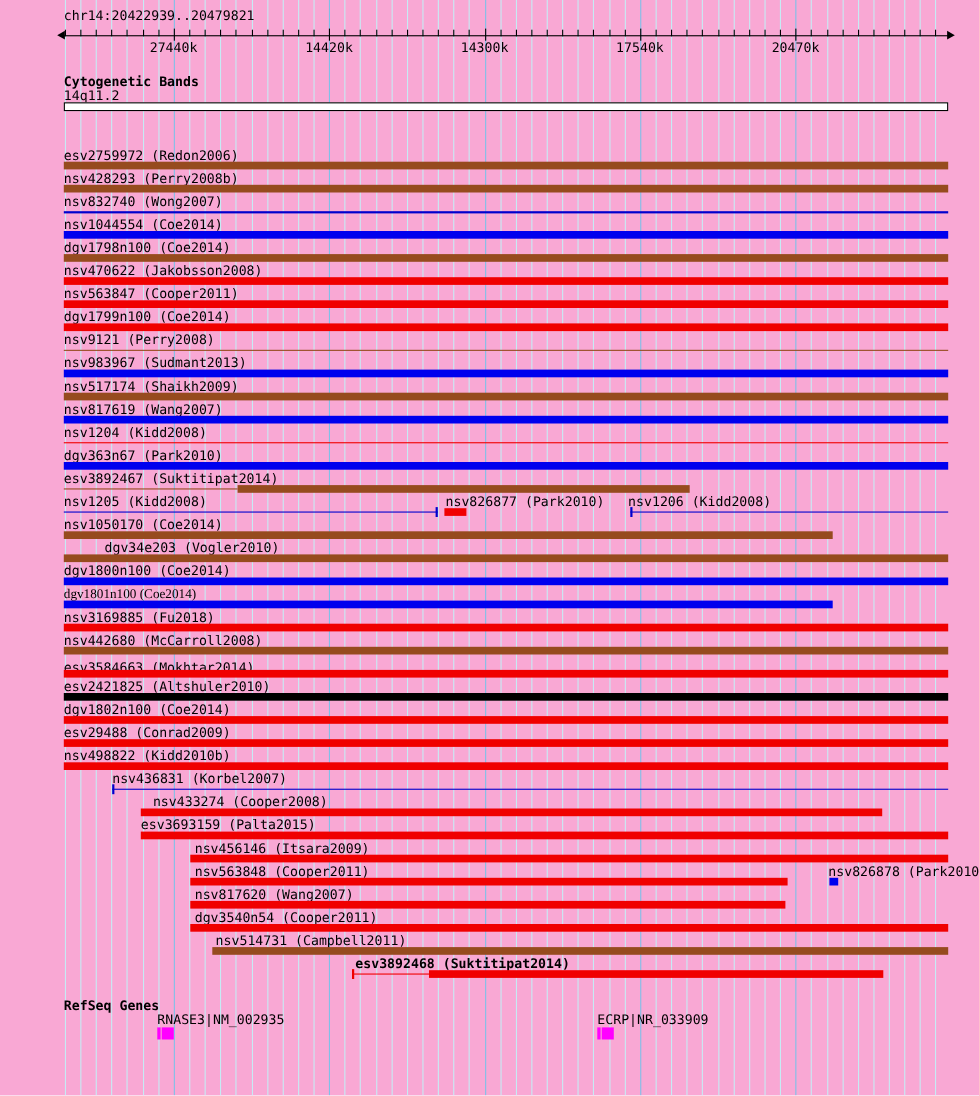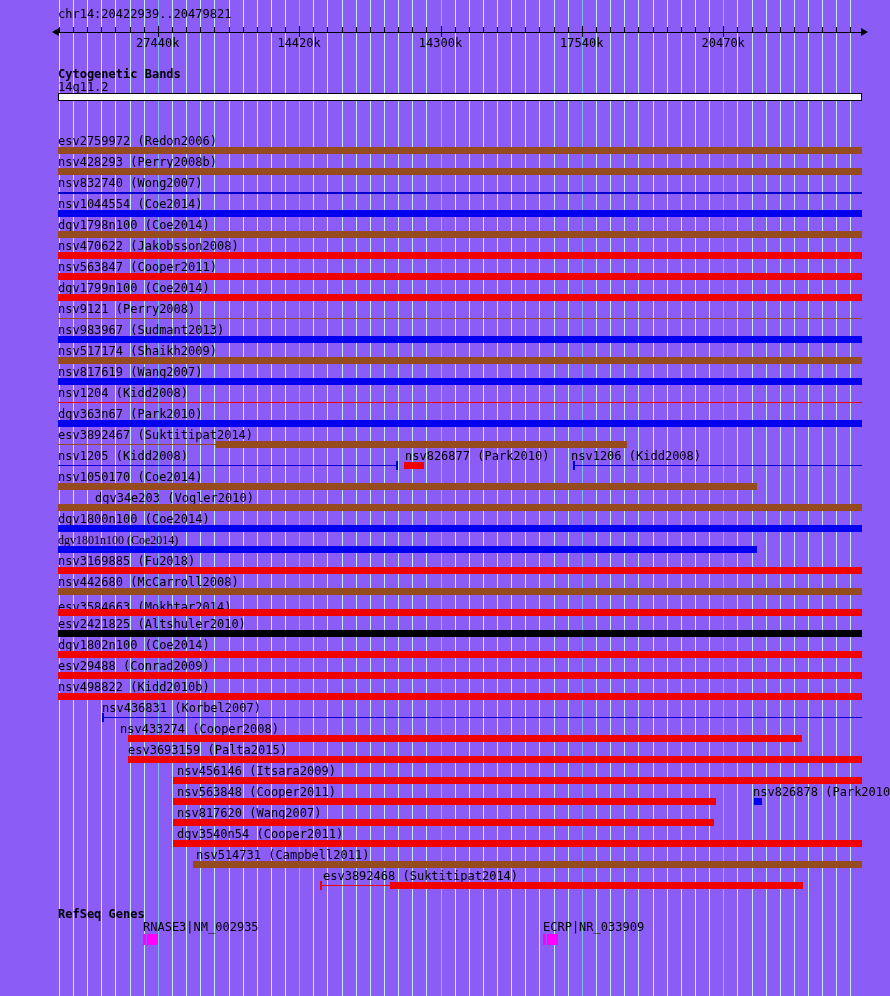--- a/index.html
+++ b/index.html
@@ -1,16 +1,16 @@
 <!DOCTYPE html>
 <html><head>
 <meta charset="utf-8">
 <style>
   html,body{margin:0;padding:0;background:#fff;}
-  #stage{position:relative;width:890px;height:996px;background:#8b5cf6;
+  #stage{position:relative;width:890px;height:996px;background:#f9a8d4;
          font-family:"DejaVu Sans Mono",monospace;font-size:12px;line-height:13px;color:#000;overflow:hidden;}
   .abs{position:absolute;white-space:nowrap;}
   .bold{font-weight:bold;}
   .gridline{position:absolute;top:0;width:1px;height:996px;}
   .tick{position:absolute;width:1px;background:#000;}
   .tick-label{position:absolute;width:60px;text-align:center;}
   .varbar,.varline,.varcap{position:absolute;}
   .arrow{position:absolute;width:0;height:0;}
   .band-box{position:absolute;border:1px solid #000;background:#fff;box-sizing:border-box;}
   .gene-ibar,.gene-box{position:absolute;}
@@ -211,37 +211,37 @@
       <div class="varbar" style="left: 58px; top: 630px; width: 804px; height: 7px; background: rgb(0, 0, 0);"></div>
       <div class="abs" style="left: 58px; top: 639px;">dgv1802n100 (Coe2014)</div>
       <div class="varbar" style="left: 58px; top: 651px; width: 804px; height: 7px; background: rgb(240, 0, 0);"></div>
       <div class="abs" style="left: 58px; top: 660px;">esv29488 (Conrad2009)</div>
       <div class="varbar" style="left: 58px; top: 672px; width: 804px; height: 7px; background: rgb(240, 0, 0);"></div>
       <div class="abs" style="left: 58px; top: 681px;">nsv498822 (Kidd2010b)</div>
       <div class="varbar" style="left: 58px; top: 693px; width: 804px; height: 7px; background: rgb(240, 0, 0);"></div>
       <div class="abs" style="left: 102px; top: 702px;">nsv436831 (Korbel2007)</div>
       <div class="varline" style="left: 102px; top: 717px; width: 760px; height: 1px; background: rgb(0, 0, 205);"></div>
       <div class="varcap" style="left: 102px; top: 713px; width: 2px; height: 9px; background: rgb(0, 0, 205);"></div>
-      <div class="abs" style="left: 120px; top: 723px;">nsv433274 (Cooper2008)</div>
+      <div class="abs" style="left: 139px; top: 723px;">nsv433274 (Cooper2008)</div>
       <div class="varbar" style="left: 128px; top: 735px; width: 674px; height: 7px; background: rgb(240, 0, 0);"></div>
       <div class="abs" style="left: 128px; top: 744px;">esv3693159 (Palta2015)</div>
       <div class="varbar" style="left: 128px; top: 756px; width: 734px; height: 7px; background: rgb(240, 0, 0);"></div>
       <div class="abs" style="left: 177px; top: 765px;">nsv456146 (Itsara2009)</div>
       <div class="varbar" style="left: 173px; top: 777px; width: 689px; height: 7px; background: rgb(240, 0, 0);"></div>
       <div class="abs" style="left: 177px; top: 786px;">nsv563848 (Cooper2011)</div>
       <div class="abs" style="left: 753px; top: 786px;">nsv826878 (Park2010)</div>
       <div class="varbar" style="left: 173px; top: 798px; width: 543px; height: 7px; background: rgb(240, 0, 0);"></div>
       <div class="varbar" style="left: 754px; top: 798px; width: 8px; height: 7px; background: rgb(0, 0, 238);"></div>
       <div class="abs" style="left: 177px; top: 807px;">nsv817620 (Wang2007)</div>
       <div class="varbar" style="left: 173px; top: 819px; width: 541px; height: 7px; background: rgb(240, 0, 0);"></div>
       <div class="abs" style="left: 177px; top: 828px;">dgv3540n54 (Cooper2011)</div>
       <div class="varbar" style="left: 173px; top: 840px; width: 689px; height: 7px; background: rgb(240, 0, 0);"></div>
       <div class="abs" style="left: 196px; top: 849px;">nsv514731 (Campbell2011)</div>
       <div class="varbar" style="left: 193px; top: 861px; width: 669px; height: 7px; background: rgb(150, 75, 30);"></div>
-      <div class="abs" style="left: 323px; top: 870px;">esv3892468 (Suktitipat2014)</div>
+      <div class="abs" style="left: 323px; top: 870px; font-weight: bold;">esv3892468 (Suktitipat2014)</div>
       <div class="varline" style="left: 320px; top: 885px; width: 70px; height: 1px; background: rgb(240, 0, 0);"></div>
       <div class="varcap" style="left: 320px; top: 881px; width: 2px; height: 9px; background: rgb(240, 0, 0);"></div>
       <div class="varbar" style="left: 390px; top: 882px; width: 413px; height: 7px; background: rgb(240, 0, 0);"></div>
     </div>
 
   <div class="abs bold" style="left:58px;top:908px;">RefSeq Genes</div>
   <div id="refseq-genes">
       <div class="abs" style="left: 143px; top: 921px;">RNASE3|NM_002935</div>
       <div class="gene-ibar" style="left: 143px; top: 934px; width: 3px; height: 11px; background: rgb(255, 0, 255);"></div>
       <div class="gene-box" style="left: 147px; top: 934px; width: 11px; height: 11px; background: rgb(255, 0, 255);"></div>

